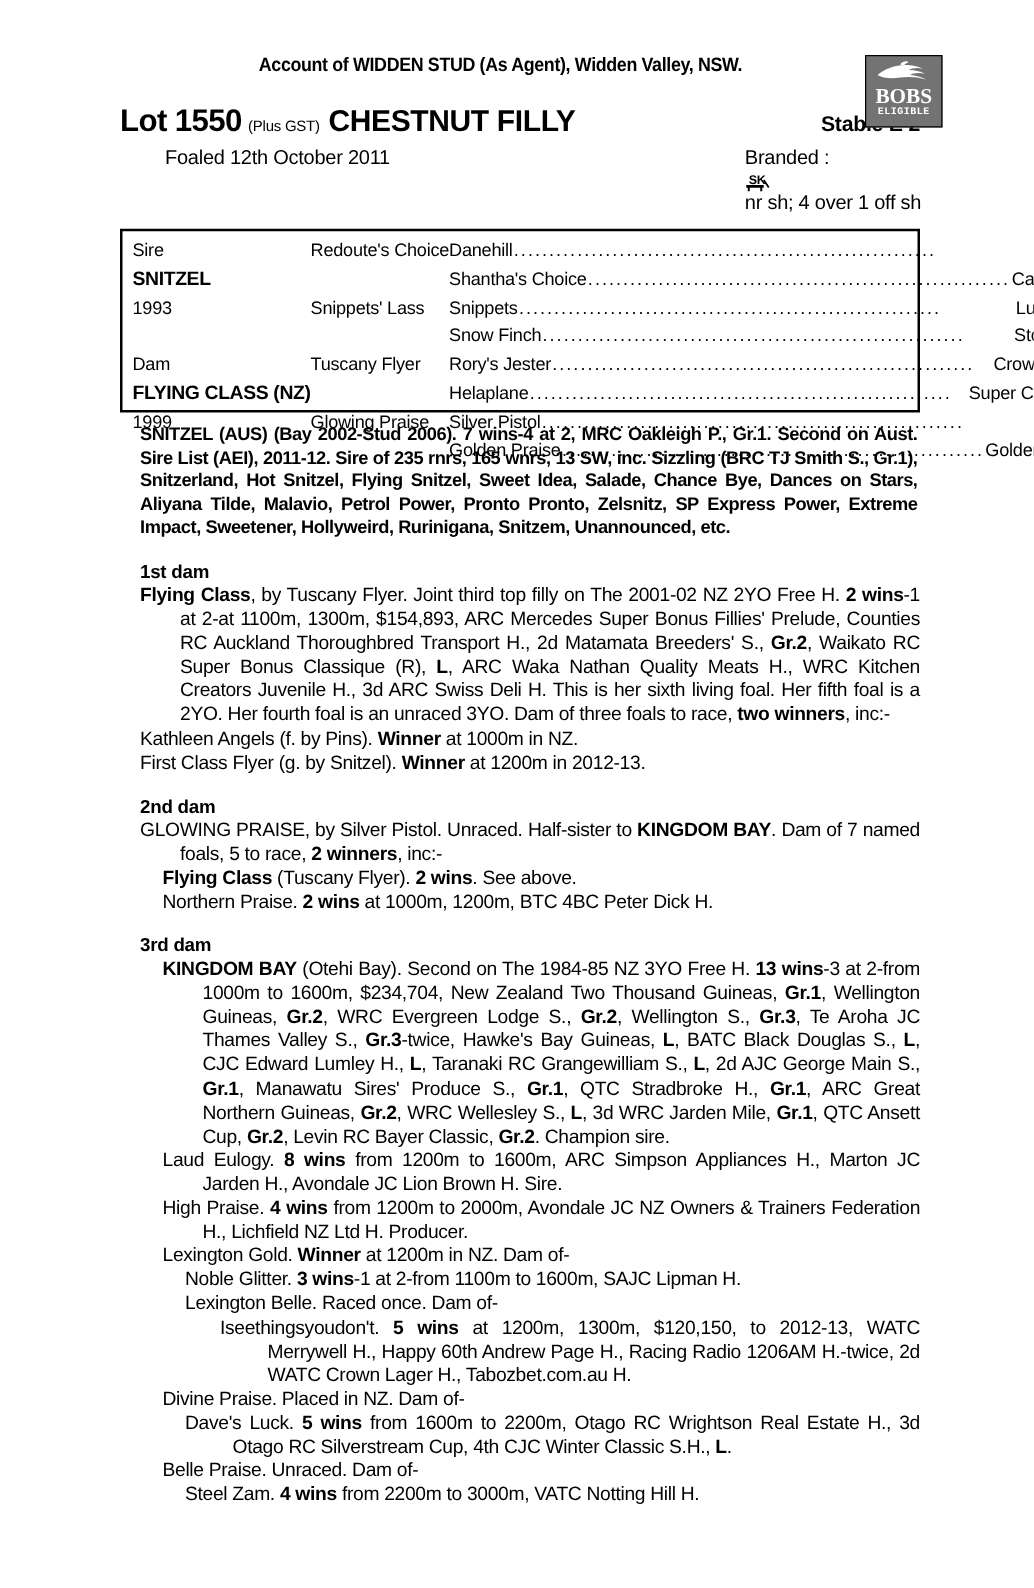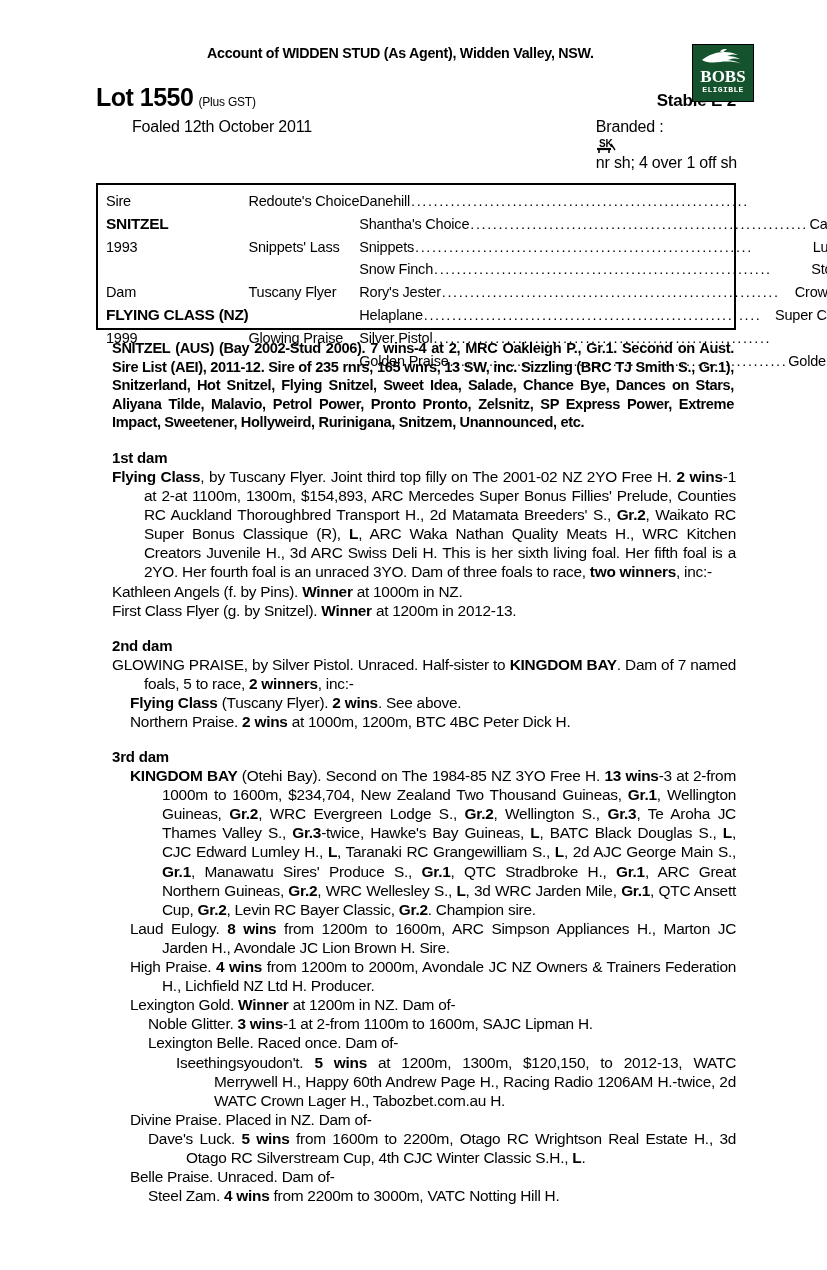--- a/index.html
+++ b/index.html
@@ -27,21 +27,21 @@
   .header {
     position: relative;
     padding-top: 44px;
   }
   .bobs-logo {
     position: absolute;
     right: -18px;
     top: 44px;
     width: 62px;
     height: 58px;
-    background: #14532d;
+    background: #737373;
     border: 1px solid #000;
     display: flex;
     flex-direction: column;
     align-items: center;
     justify-content: flex-start;
     box-sizing: border-box;
     padding-top: 3px;
   }
   .bobs-horse {
     width: 46px;
@@ -215,20 +215,21 @@
       </svg>
       <div class="bobs-main">BOBS</div>
       <div class="bobs-sub">ELIGIBLE</div>
     </div>
 
     <div class="account-line">Account of WIDDEN STUD (As Agent), Widden Valley, NSW.</div>
 
     <div class="lot-line">
       <span class="lot-no">Lot 1550</span>
       <span class="lot-gst">(Plus GST)</span>
+      <span class="lot-colour">CHESTNUT FILLY</span>
       <span class="lot-stable">Stable E 2</span>
     </div>
 
     <div class="foaled-line">
       <span>Foaled 12th October 2011</span>
       <span class="foaled-right">
         <span>Branded :</span>
         <span class="brand-glyph">
           <svg width="20" height="18" viewBox="0 0 20 18">
             <text x="3" y="9" font-family="Liberation Sans, sans-serif" font-size="10" font-weight="bold" fill="#000">SK</text>

